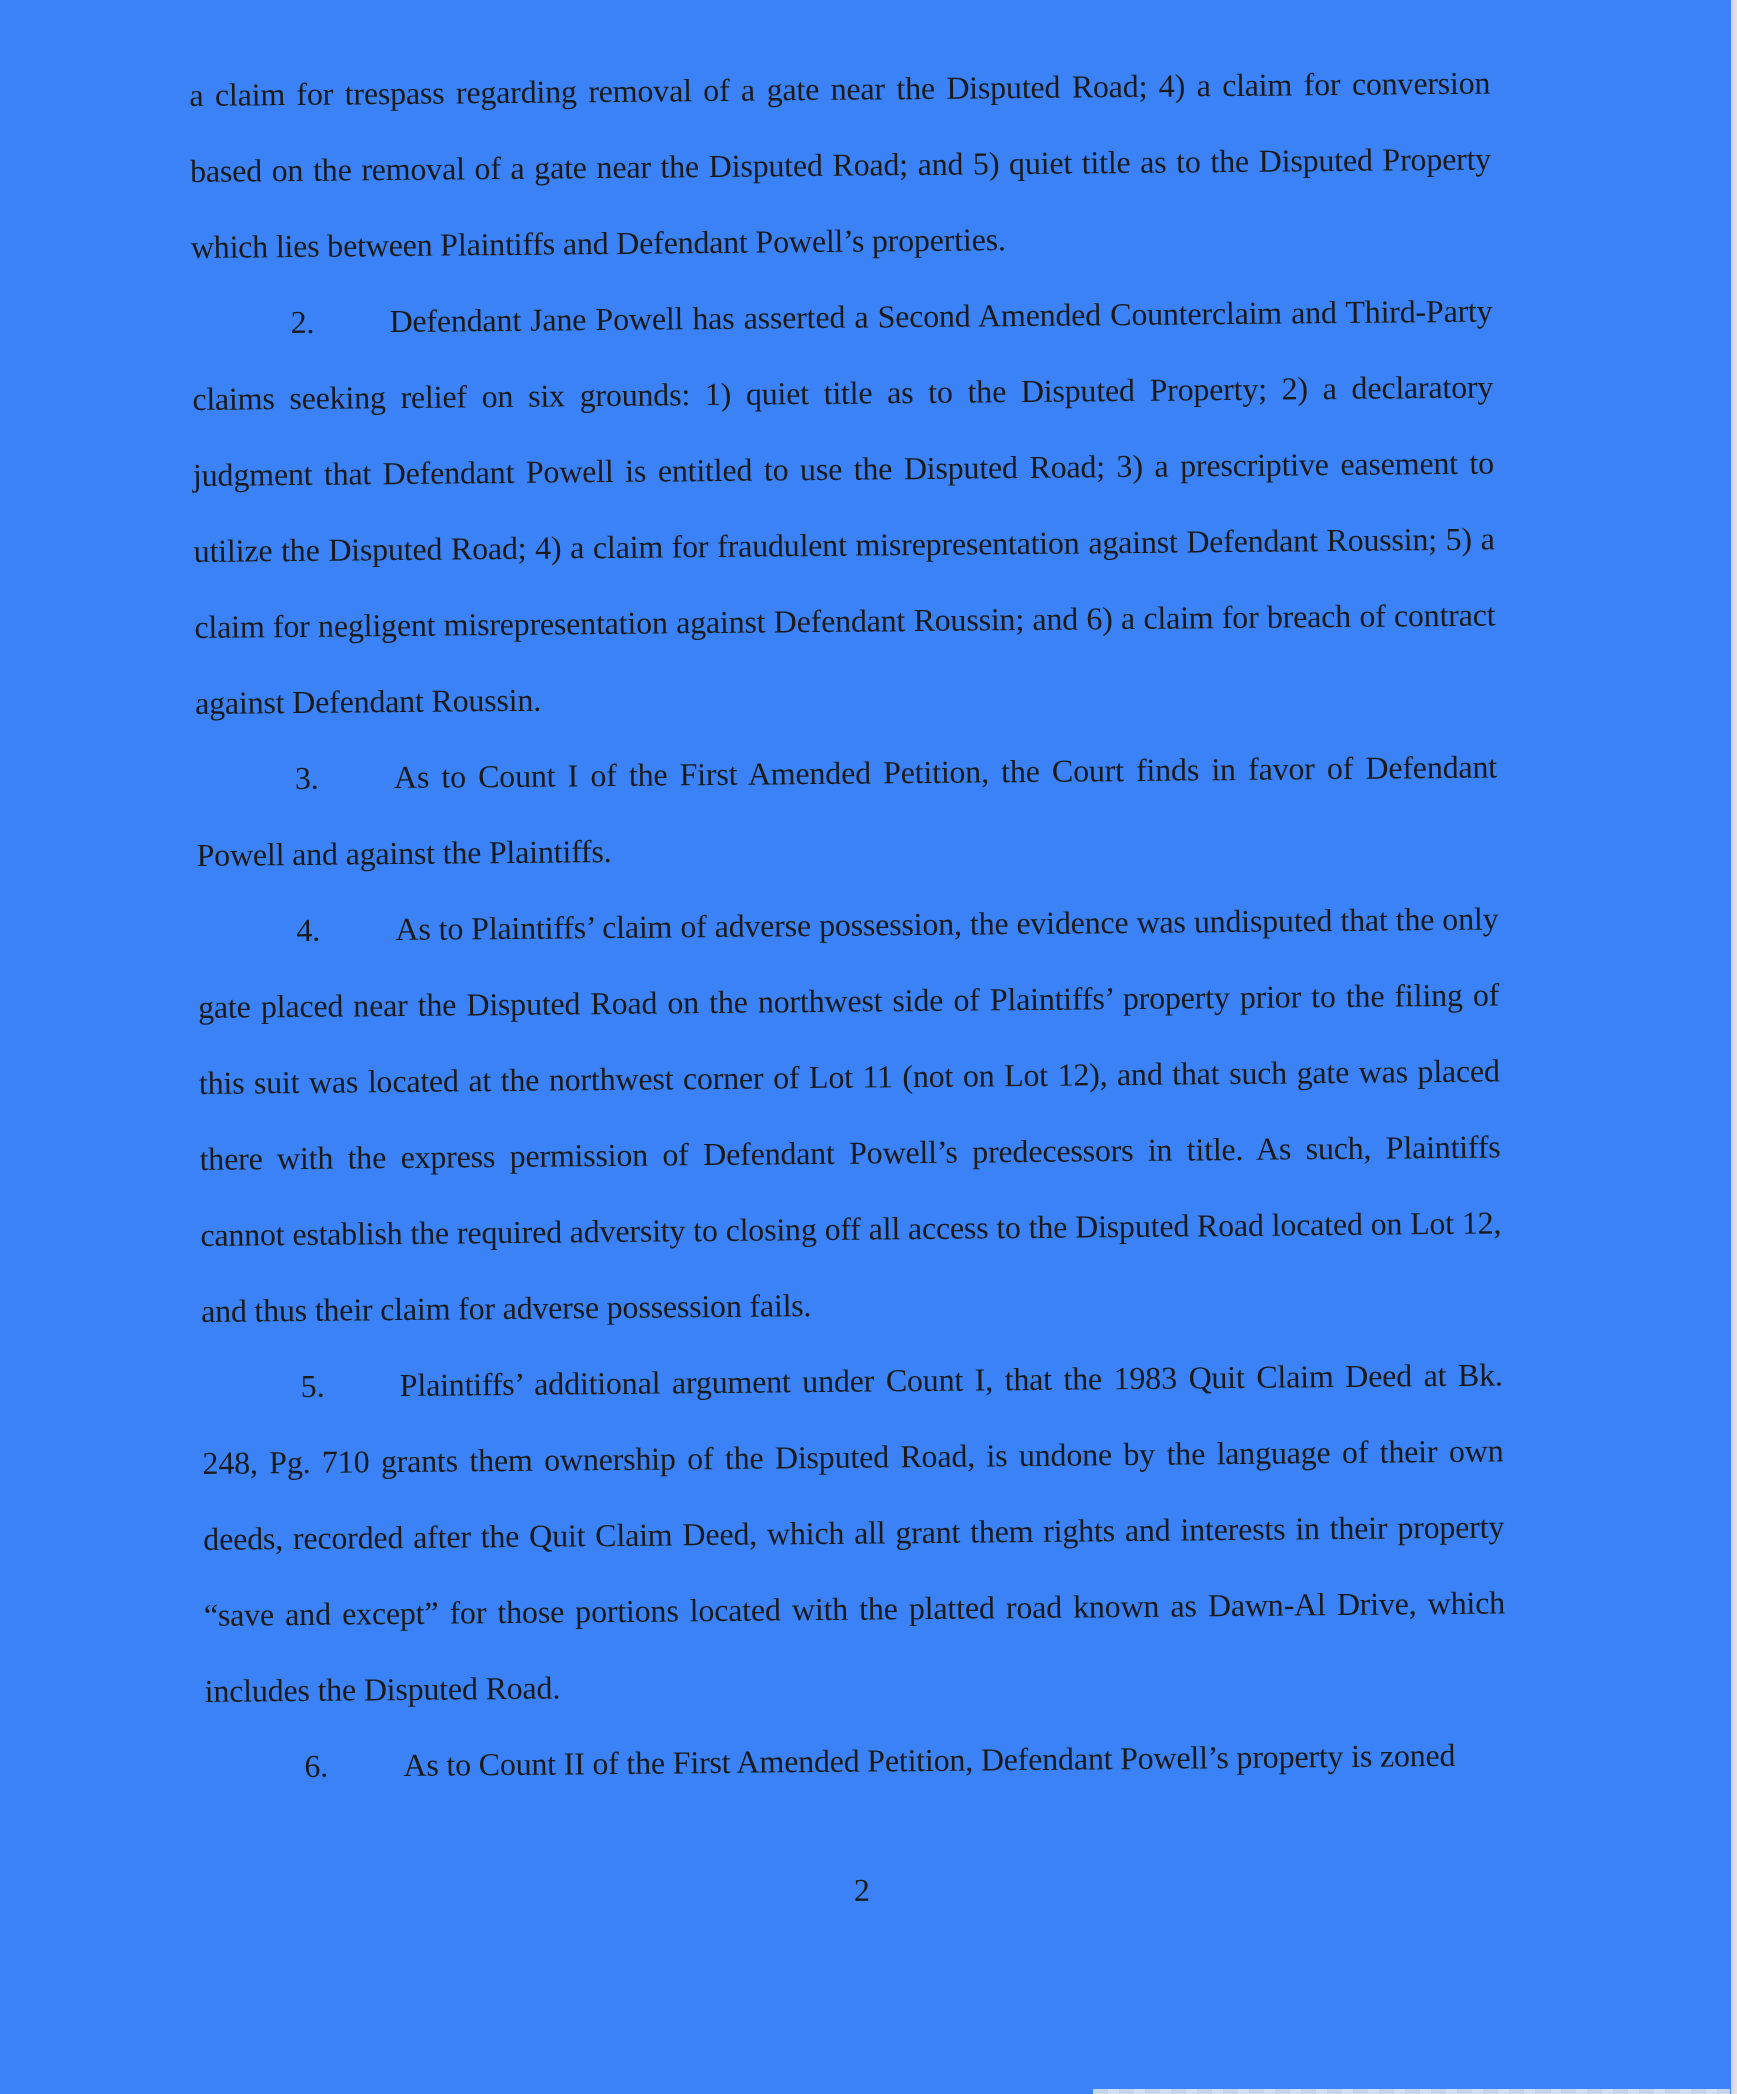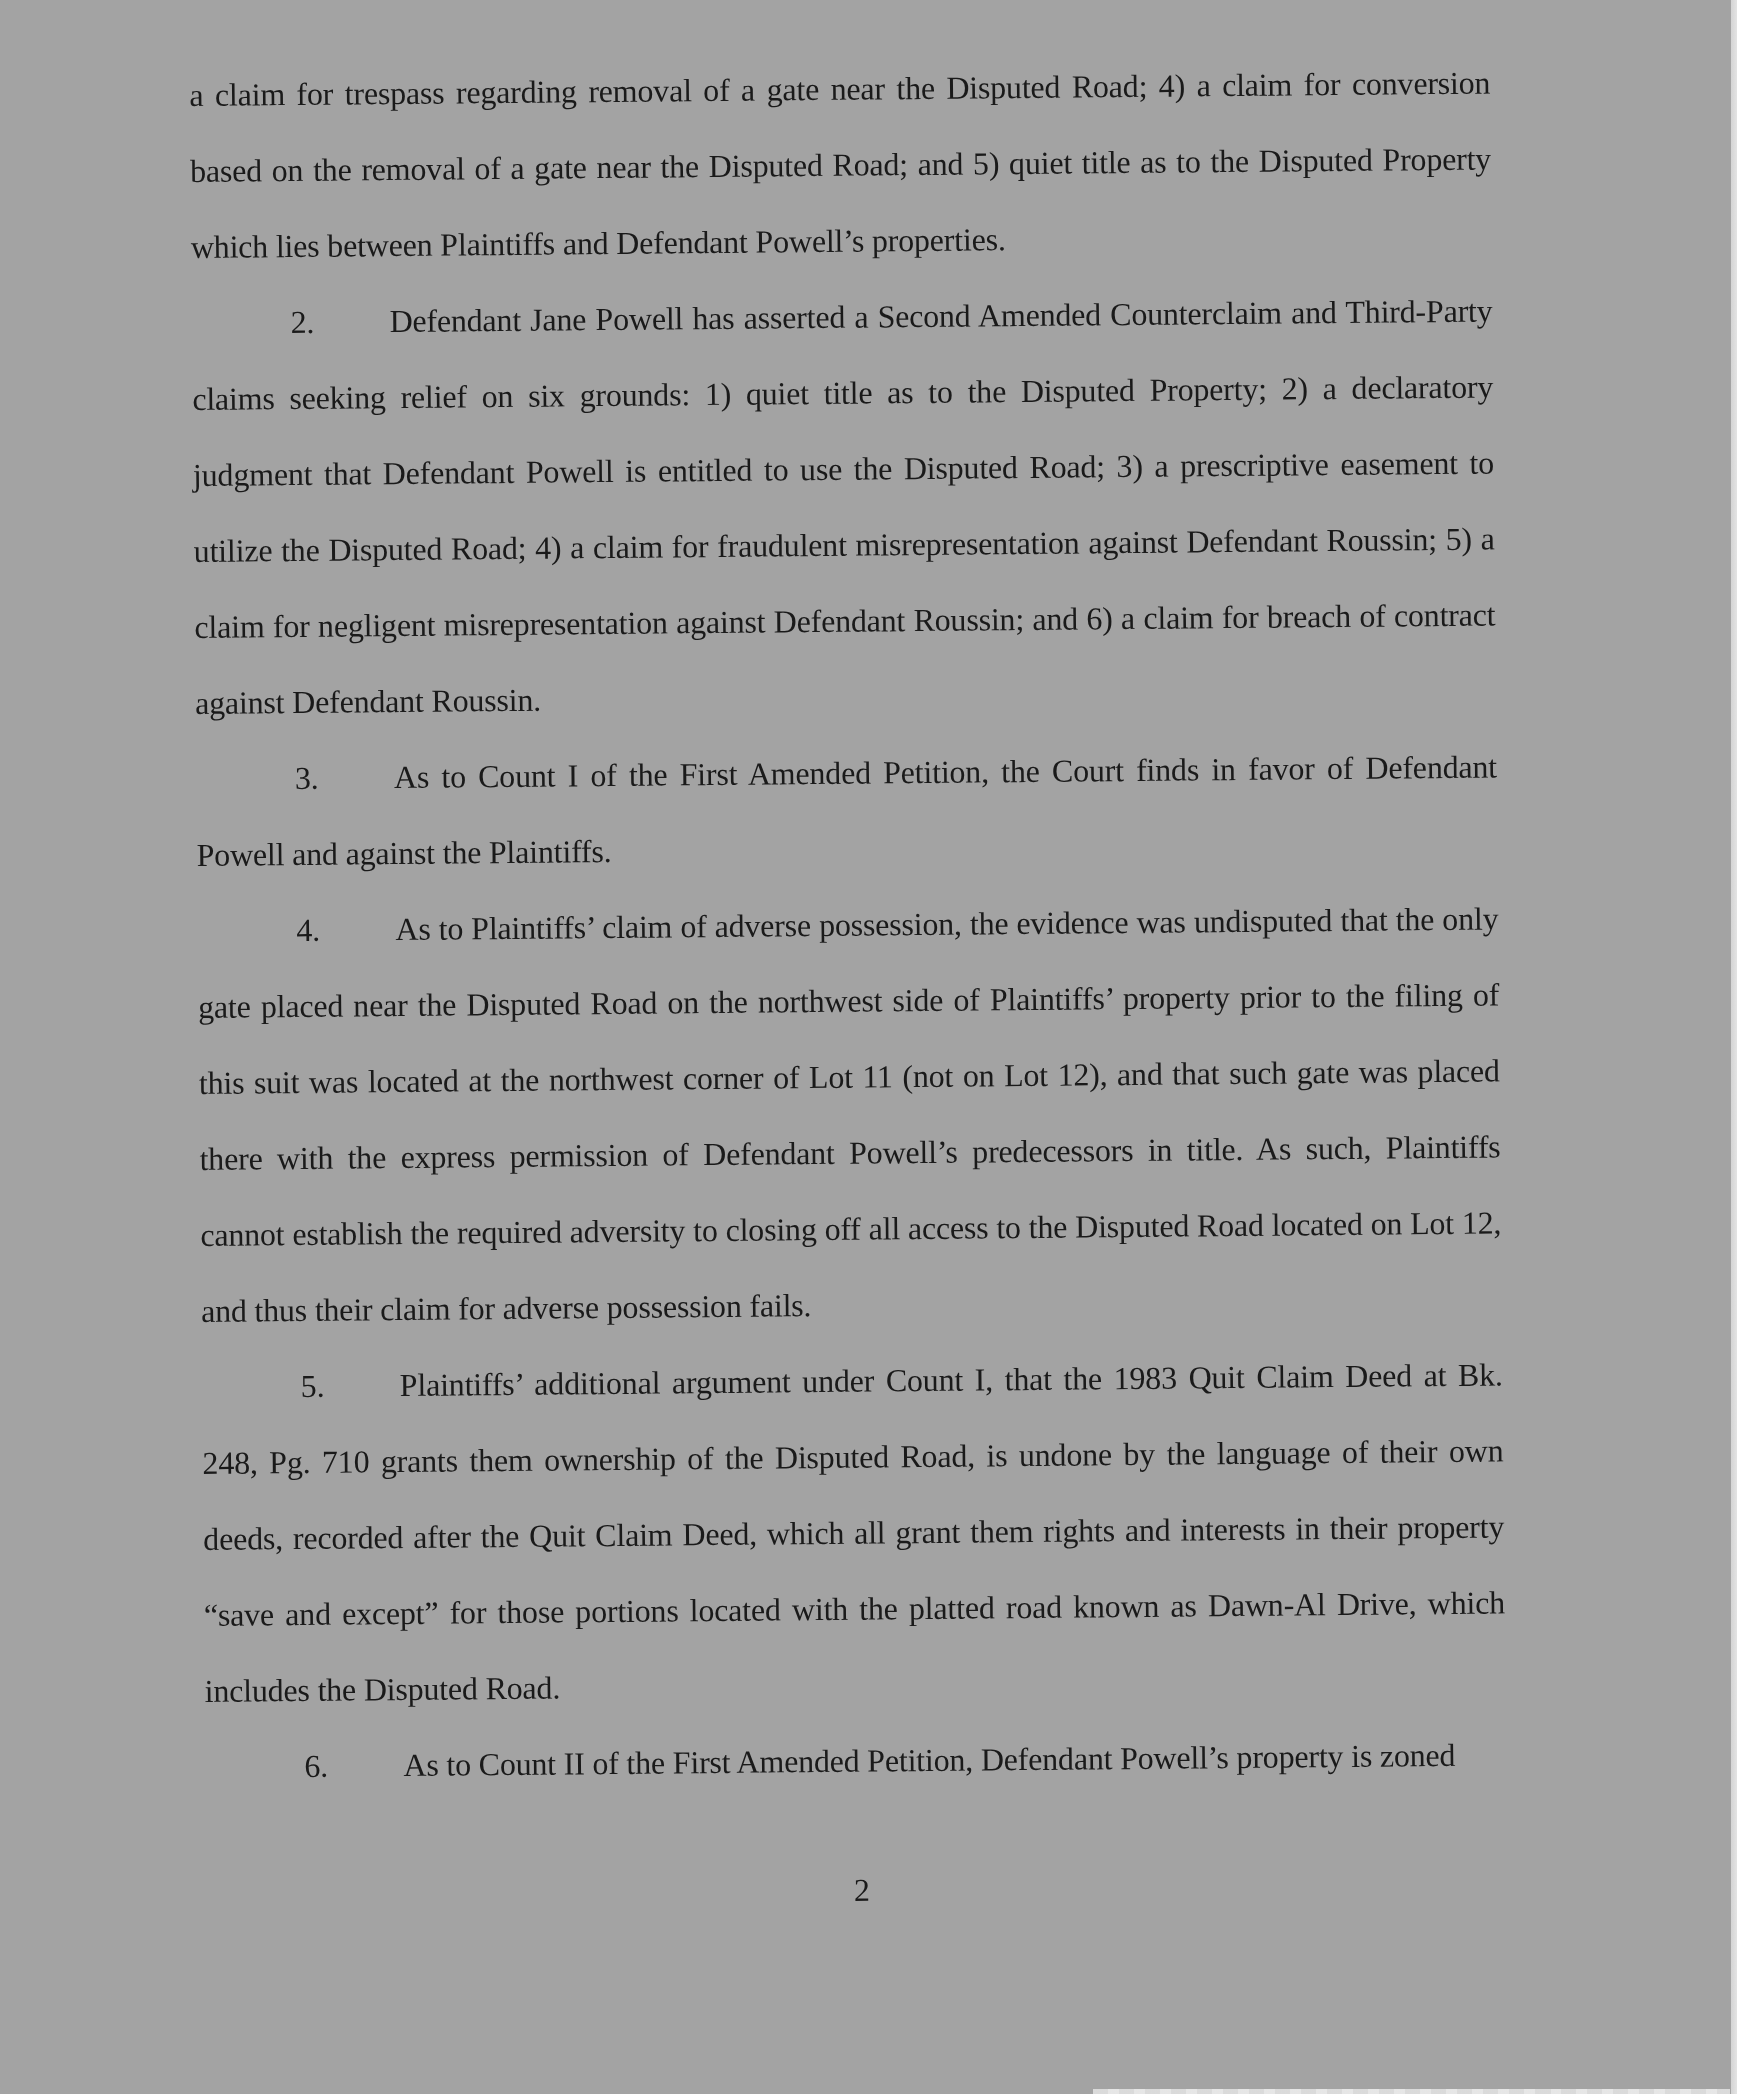--- a/index.html
+++ b/index.html
@@ -13,21 +13,21 @@
       position: relative;
       overflow: hidden;
       font-family: "Liberation Serif", "DejaVu Serif", serif;
       color: #1a1a1a;
     }
     .page {
       position: absolute;
       left: 0; top: 0;
       width: 1731px;
       height: 2094px;
-      background: #a3a3a3;
+      background: #3b82f6;
     }
     .edge-strip {
       position: absolute;
       right: 0; top: 0;
       width: 6.9px;
       height: 2094px;
       background: linear-gradient(to right, #d4d4d4, #e6e6e6);
     }
     .scan-artifact {
       position: absolute;

